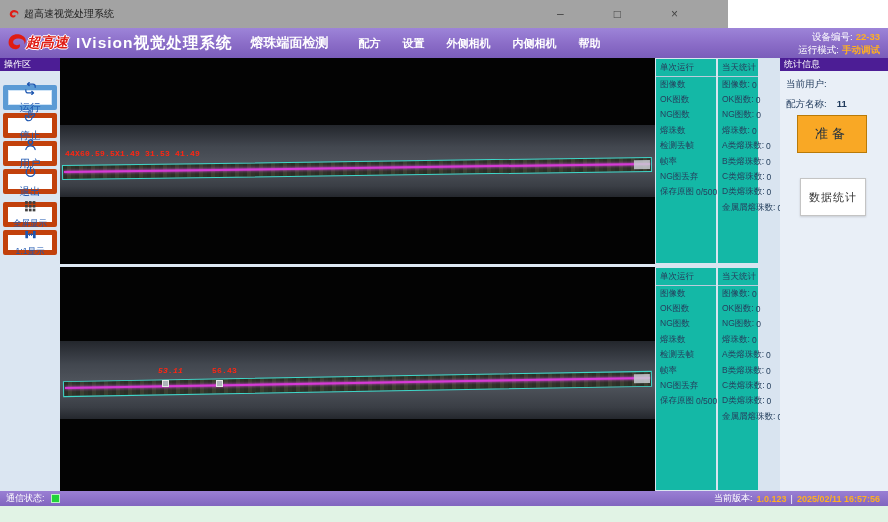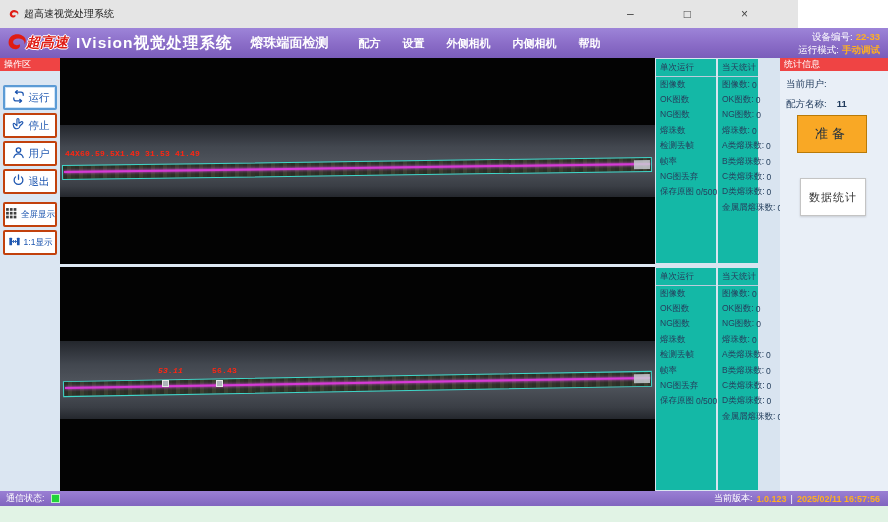--- a/index.html
+++ b/index.html
@@ -1,20 +1,20 @@
 <!DOCTYPE html>
 <html><head>
 <meta charset="utf-8">
 <style>
   * { margin:0; padding:0; box-sizing:border-box; }
   body { font-family:"Liberation Sans","DejaVu Sans",sans-serif; background:#fff; }
   .screen { position:relative; width:888px; height:522px; overflow:hidden; background:#fff; }
 
   
-  .titlebar { position:absolute; top:0; left:0; width:798px; height:28px; background:#e5e5e5;
+  .titlebar { position:absolute; top:0; left:0; width:728px; height:28px; background:#a3a3a3;
               display:flex; align-items:center; }
   .tb-icon { margin-left:8px; display:flex; }
   .tb-title { font-size:10px; color:#222; margin-left:5px; }
   .tb-controls { margin-left:auto; display:flex; gap:50px; margin-right:50px; font-size:12px; color:#444; }
   .tb-controls span { cursor:pointer; line-height:12px; }
 
   
   .header { position:absolute; top:28px; left:0; width:888px; height:30px;
             background:linear-gradient(180deg,#9d84d8 0%,#8a6cc7 55%,#7a5dba 100%);
             display:flex; align-items:center; }
@@ -26,25 +26,25 @@
   .menu { display:flex; gap:22px; margin-left:30px; }
   .menu-item { color:#fff; font-size:11px; font-weight:bold; cursor:pointer; white-space:nowrap; }
   .hdr-info { margin-left:auto; margin-right:8px; text-align:right; font-size:9.5px; line-height:13px; color:#fff; white-space:nowrap; }
   .hi-val { color:#ffb020; font-weight:bold; margin-left:3px; }
 
   
   .main { position:absolute; top:58px; left:0; width:888px; height:433px; background:#dfe9f4; }
 
   
   .sidebar { position:absolute; left:0; top:0; width:60px; height:433px; background:#dbe6f2; }
-  .panel-cap { height:13px; background:#ef4444; color:#fff; font-size:9px; line-height:13px; padding-left:4px; }
+  .panel-cap { height:13px; background:#4c1d95; color:#fff; font-size:9px; line-height:13px; padding-left:4px; }
   .btns { padding-top:14px; }
-  .op-btn { width:54px; height:25px; margin:0 auto 3px auto; background:#fff; border:2px solid #c2410c;
+  .op-btn { width:54px; height:25px; margin:0 auto 3px auto; background:#fff; border:5px solid #c2410c;
             border-radius:2px; display:flex; align-items:center; justify-content:center; gap:3px;
-            color:#1d56b0; font-size:10.5px; cursor:pointer; white-space:nowrap; }
+            color:#1d56b0; font-size:10.5px; cursor:pointer; white-space:nowrap;flex-direction:column; }
   .op-btn.small { font-size:8.5px; }
   .op-btn.active { border-color:#5b9bd5; box-shadow:0 0 0 1px #cfe4f7 inset; }
   .op-btn.gap-before { margin-top:8px; }
   .op-btn svg { flex:0 0 auto; }
 
   
   .cam { position:absolute; left:60px; width:595px; background:#030303; overflow:hidden; cursor:crosshair; }
   .cam1 { top:0; height:206px; }
   .cam2 { top:209px; height:224px; }
   .band { position:absolute; left:0; right:0;

